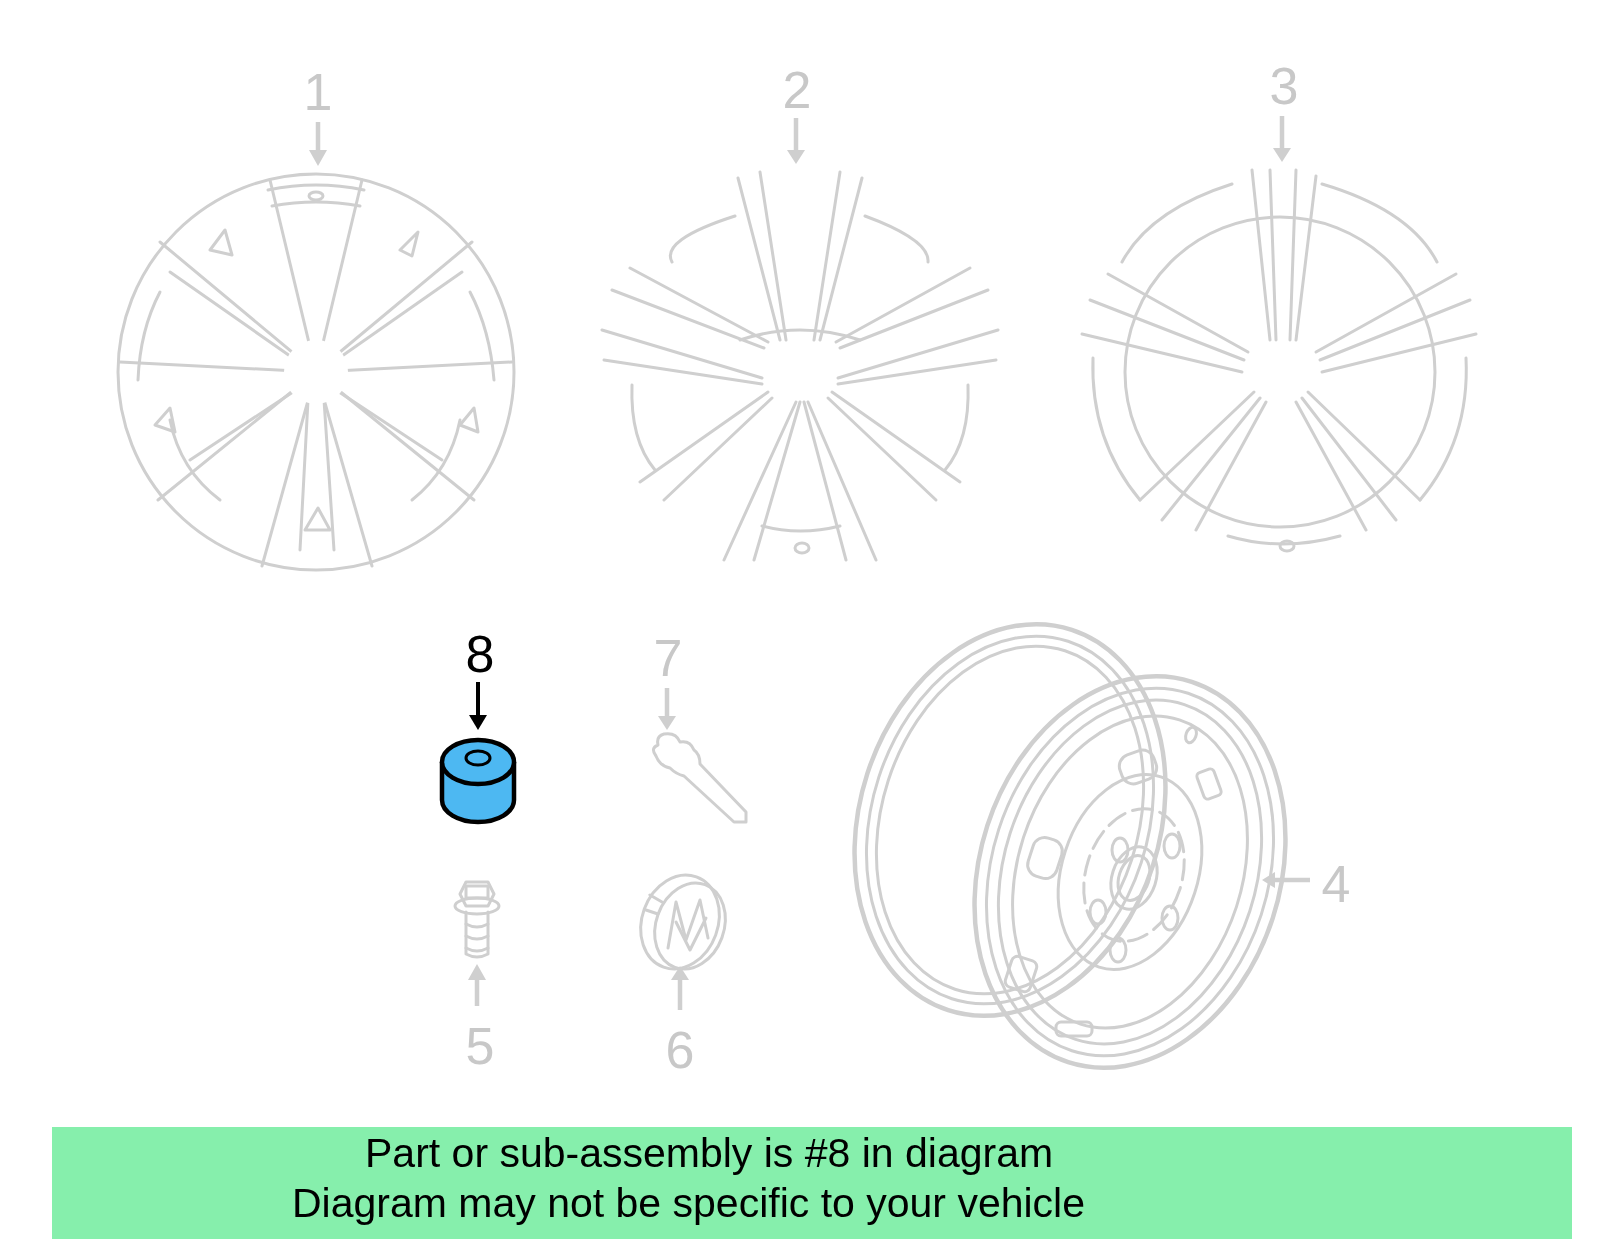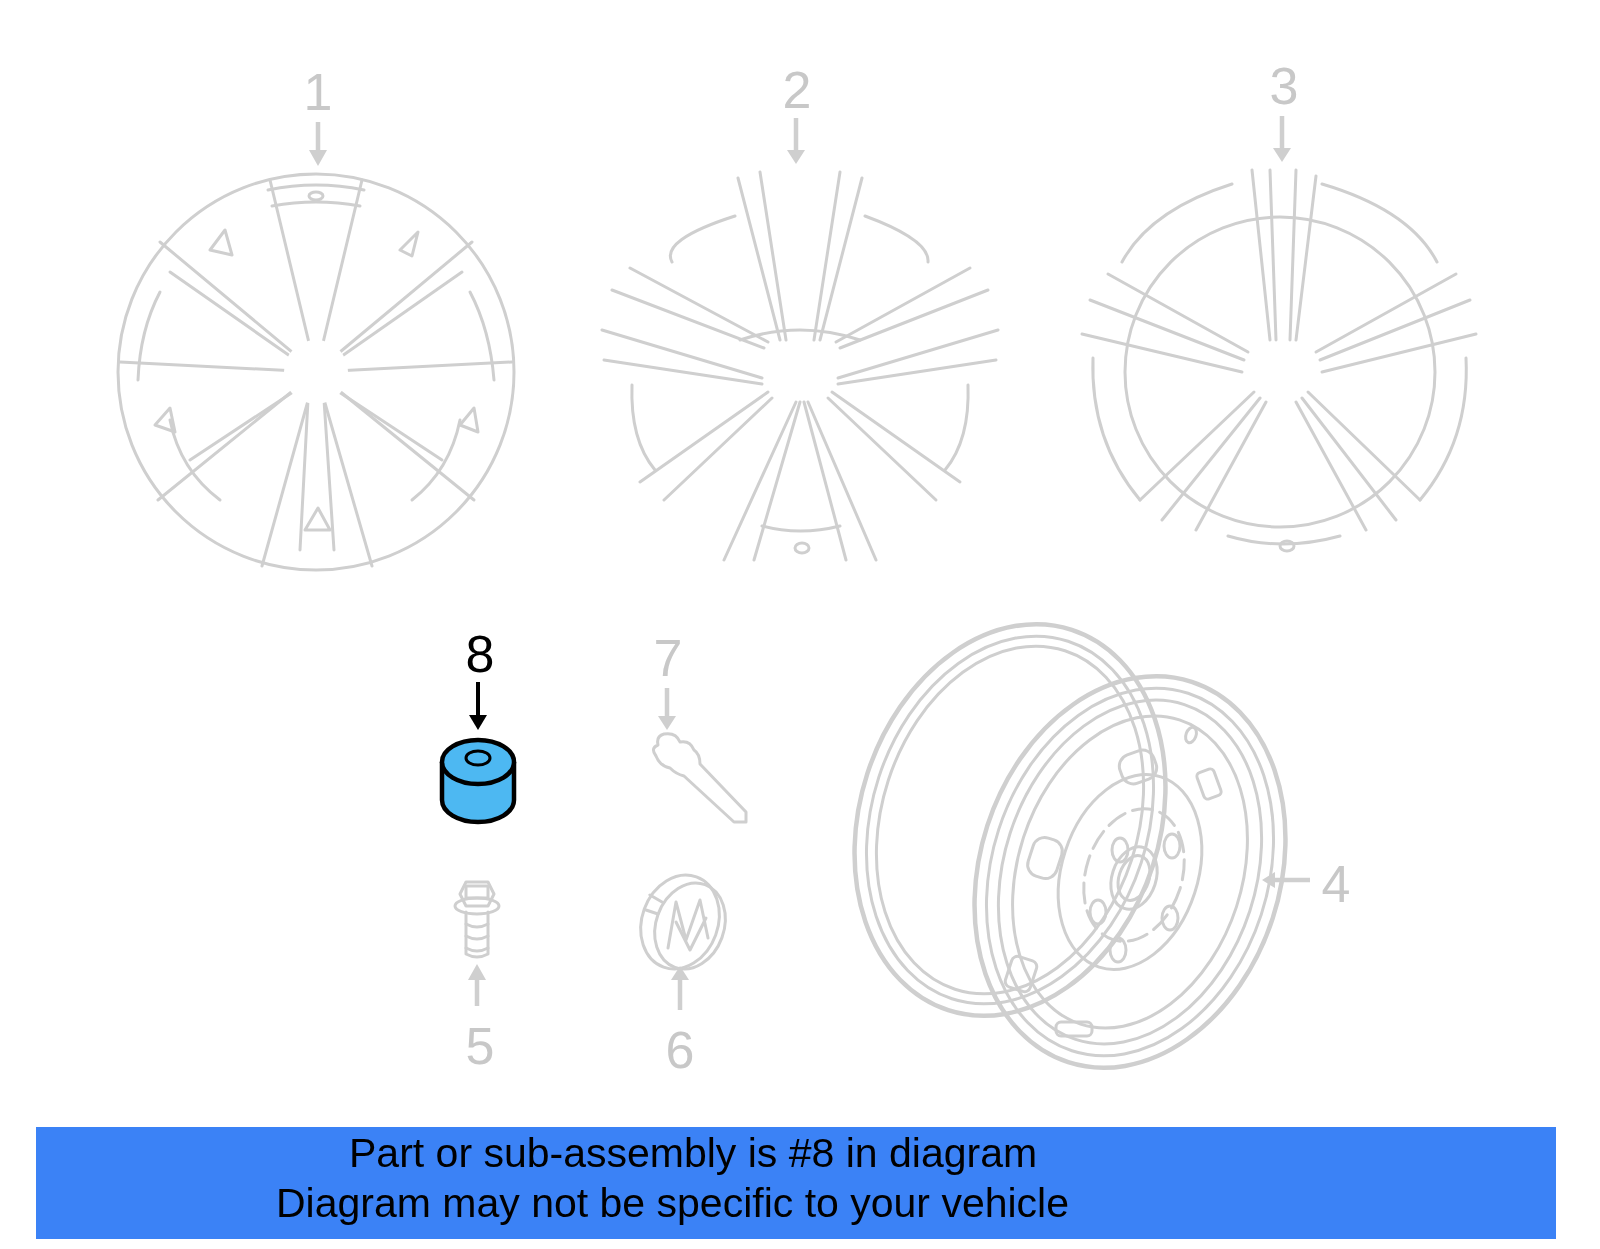--- a/index.html
+++ b/index.html
@@ -1,20 +1,20 @@
 <!DOCTYPE html>
 <html><head>
 <meta charset="utf-8">
 <style>
   html, body { margin: 0; padding: 0; background: #ffffff; }
   body { width: 1600px; height: 1249px; position: relative; overflow: hidden; font-family: "Liberation Sans", sans-serif; }
   #diagram { position: absolute; left: 0; top: 0; width: 1600px; height: 1249px; }
   .callout { position: absolute; font-family: "Liberation Sans", sans-serif; font-size: 52px; color: #c8c8c8; line-height: 1; transform: translateX(-50%); }
   .callout.active { color: #000000; }
-  .banner { position: absolute; left: 36px; top: 1127px; width: 1520px; height: 112px; background: #3b82f6; }
+  .banner { position: absolute; left: 52px; top: 1127px; width: 1520px; height: 112px; background: #86efac; }
   .banner-line { position: absolute; left: 0; width: 1520px; font-family: "Liberation Sans", sans-serif; font-size: 41px; color: #000; line-height: 1; }
   .banner-line.l1 { top: 6px; padding-left: 313px; }
   .banner-line.l2 { top: 56px; padding-left: 240px; }
   .g { fill: none; stroke: #cfcfcf; stroke-width: 3; stroke-linecap: round; stroke-linejoin: round; }
   .g2 { fill: none; stroke: #cfcfcf; stroke-width: 4.5; }
   .arrow-g { fill: #cfcfcf; }
   .hl { fill: #4db8f2; stroke: #000; stroke-width: 4.5; }
 </style>
 </head>
 <body>

